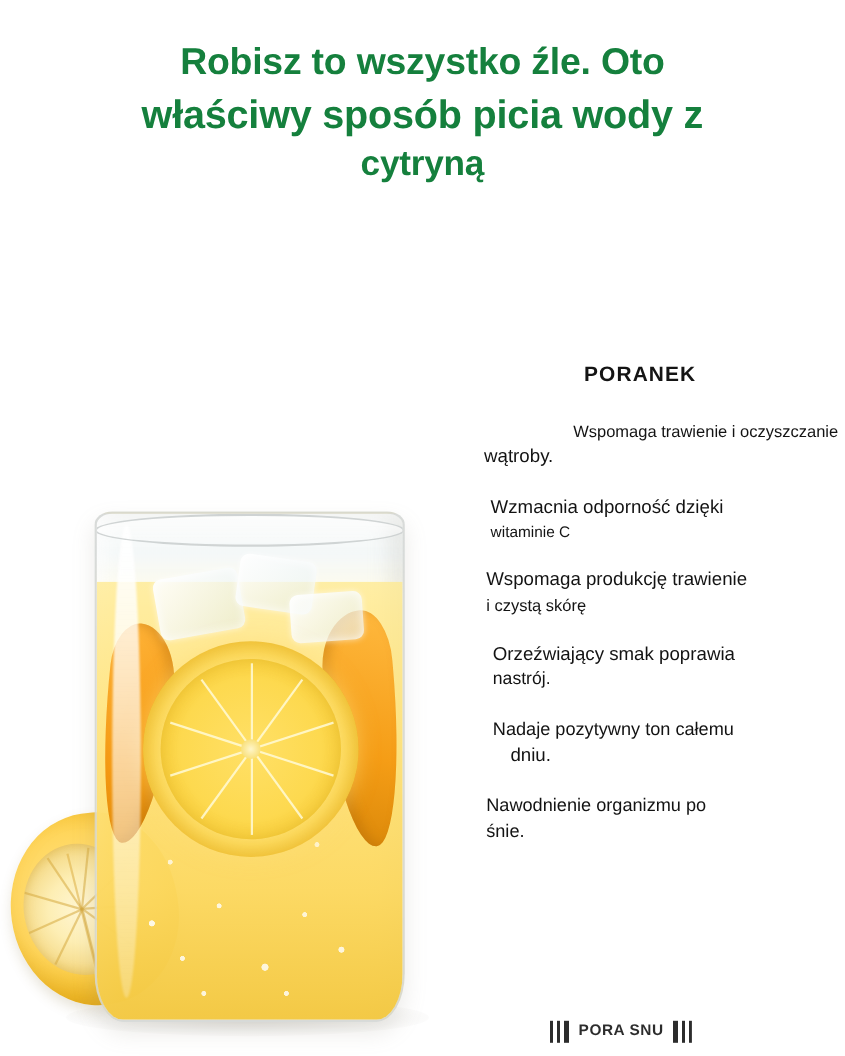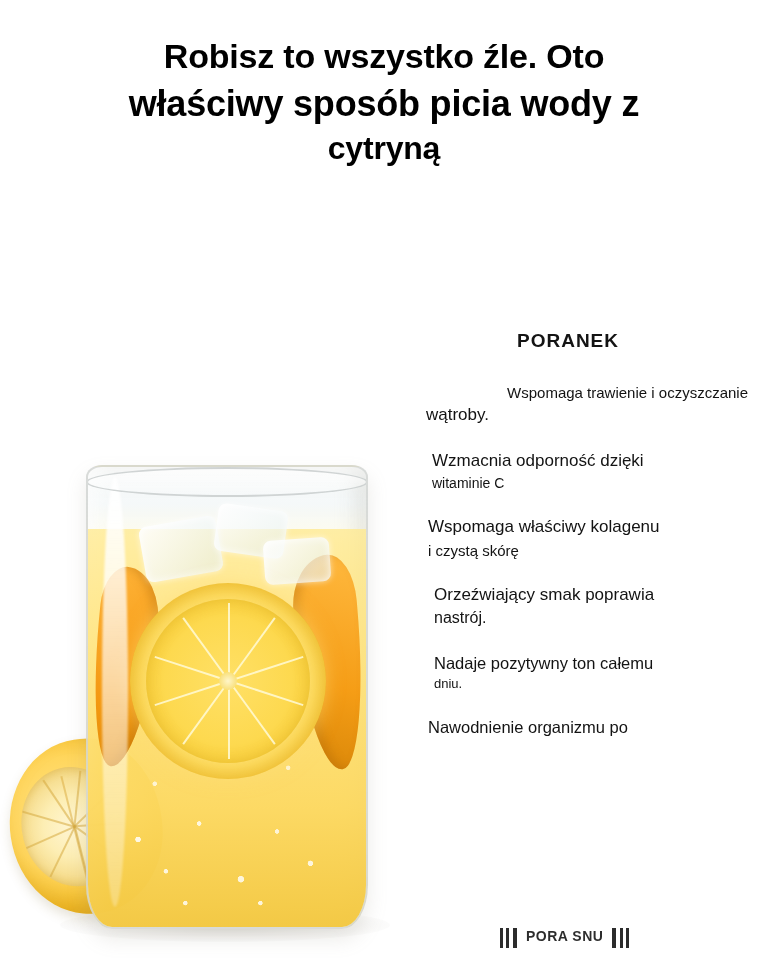--- a/index.html
+++ b/index.html
@@ -21,21 +21,21 @@
     position: absolute;
     top: 36px;
     left: 0;
     width: 768px;
     text-align: center;
     line-height: 1.18;
   }
   .heading-line {
     display: block;
     font-weight: 700;
-    color: #000000;
+    color: #15803d;
     letter-spacing: -0.2px;
   }
   .heading-line-1 { font-size: 34px; }
   .heading-line-2 { font-size: 36px; margin-top: 7px; }
   .heading-line-3 { font-size: 32px; margin-top: 4px; }
 
   
   .photo {
     position: absolute;
     left: 0;
@@ -254,21 +254,21 @@
     top: 0;
     height: 26px;
     border-radius: 50%;
     border: 2px solid rgba(200,205,205,0.85);
     background: linear-gradient(180deg, rgba(255,255,255,0.75), rgba(255,255,255,0.15));
   }
 
   
   .content {
     position: absolute;
-    left: 418px;
+    left: 432px;
     top: 330px;
     width: 330px;
   }
   .section-title {
     font-size: 19px;
     font-weight: 600;
     letter-spacing: 1px;
     color: #141414;
     text-align: center;
     margin: 0 0 30px 0;
@@ -294,21 +294,21 @@
   .b2 { padding-left: 10px; }
   .b2 .l1 { font-size: 17px; }
   .b2 .l2 { font-size: 15px; }
 
   .b3 { padding-left: 16px; }
   .b3 .l1 { font-size: 17px; }
   .b3 .l2 { font-size: 16px; }
 
   .b4 { padding-left: 16px; }
   .b4 .l1 { font-size: 16.5px; }
-  .b4 .l2 { font-size: 13px; }
+  .b4 .l2 { font-size: 17px; margin-left: 16px; }
 
   .b5 { padding-left: 10px; }
   .b5 .l1 { font-size: 16.5px; }
   .b5 .l2 { font-size: 16.5px; }
 
   
   .watermark {
     position: absolute;
     left: 500px;
     top: 928px;
@@ -402,36 +402,37 @@
     <span class="l1">Wspomaga trawienie i oczyszczanie</span>
     <span class="l2">wątroby.</span>
   </div>
 
   <div class="benefit b1">
     <span class="l1">Wzmacnia odporność dzięki</span>
     <span class="l2">witaminie C</span>
   </div>
 
   <div class="benefit b2">
-    <span class="l1">Wspomaga właściwy kolagenu</span>
+    <span class="l1">Wspomaga produkcję trawienie</span>
     <span class="l2">i czystą skórę</span>
   </div>
 
   <div class="benefit b3">
     <span class="l1">Orzeźwiający smak poprawia</span>
     <span class="l2">nastrój.</span>
   </div>
 
   <div class="benefit b4">
     <span class="l1">Nadaje pozytywny ton całemu</span>
     <span class="l2">dniu.</span>
   </div>
 
   <div class="benefit b5">
     <span class="l1">Nawodnienie organizmu po</span>
+    <span class="l2">śnie.</span>
   </div>
 </div>
 
 <div class="watermark">
   <span class="wm-mark-left"></span>
   <span class="wm-text">PORA SNU</span>
   <span class="wm-mark-right"></span>
 </div>
 
 </body></html>

